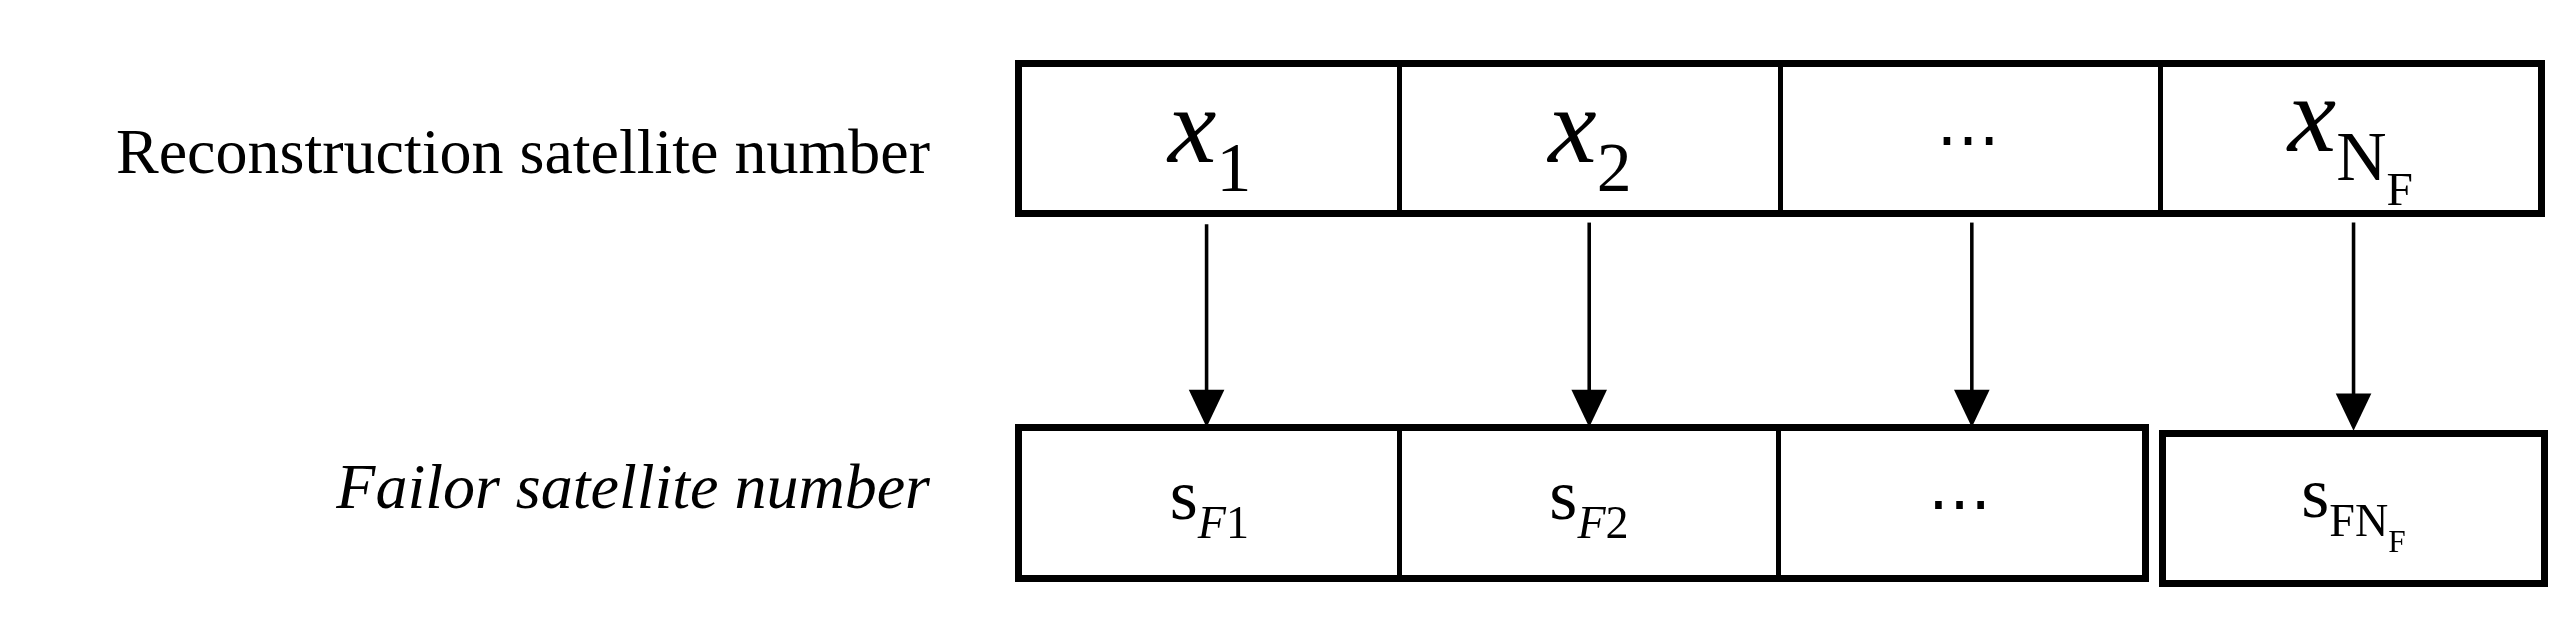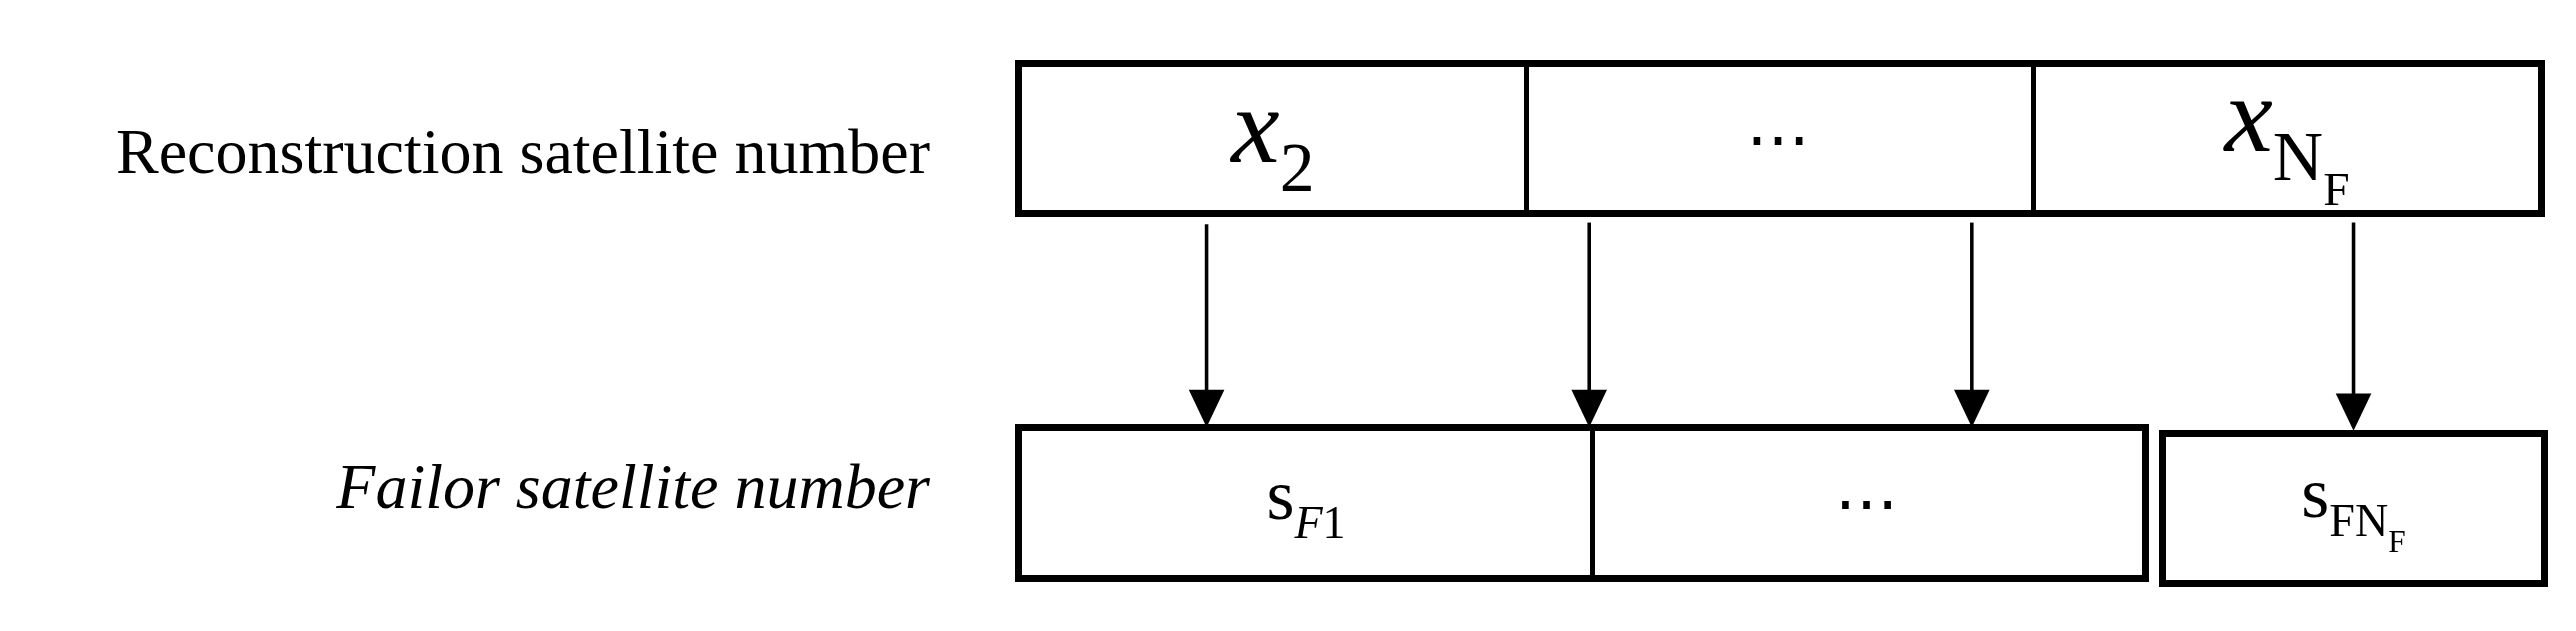--- a/index.html
+++ b/index.html
@@ -86,20 +86,23 @@
 </head>
 <body>
 
 <div class="canvas">
 
   <div class="row-label label-top">Reconstruction satellite number</div>
   <div class="row-label label-bottom">Failor satellite number</div>
 
   <div class="tbl tbl-top m-top">
     <div class="cell">
+      <span class="math"><span class="it">x</span><span class="sub">1</span></span>
+    </div>
+    <div class="cell">
       <span class="math"><span class="it">x</span><span class="sub">2</span></span>
     </div>
     <div class="cell">
       <span class="dots">⋯</span>
     </div>
     <div class="cell">
       <span class="math"><span class="it">x</span><span class="sub"><span>N</span><span class="subsub">F</span></span></span>
     </div>
   </div>
 
@@ -119,20 +122,23 @@
     <g>
       <line x1="2645" y1="250" x2="2645" y2="448" stroke="#000" stroke-width="4"></line>
       <polygon points="2625,442 2665,442 2645,484" fill="#000"></polygon>
     </g>
   </svg>
 
   <div class="tbl tbl-bottom m-bottom">
     <div class="cell">
       <span class="math"><span>s</span><span class="sub"><span class="it">F</span><span>1</span></span></span>
     </div>
+    <div class="cell">
+      <span class="math"><span>s</span><span class="sub"><span class="it">F</span><span>2</span></span></span>
+    </div>
     <div class="cell cell-narrow">
       <span class="dots">⋯</span>
     </div>
   </div>
 
   <div class="cell-floating">
     <span class="math m-bottom"><span>s</span><span class="sub"><span>FN</span><span class="subsub">F</span></span></span>
   </div>
 
 </div>

